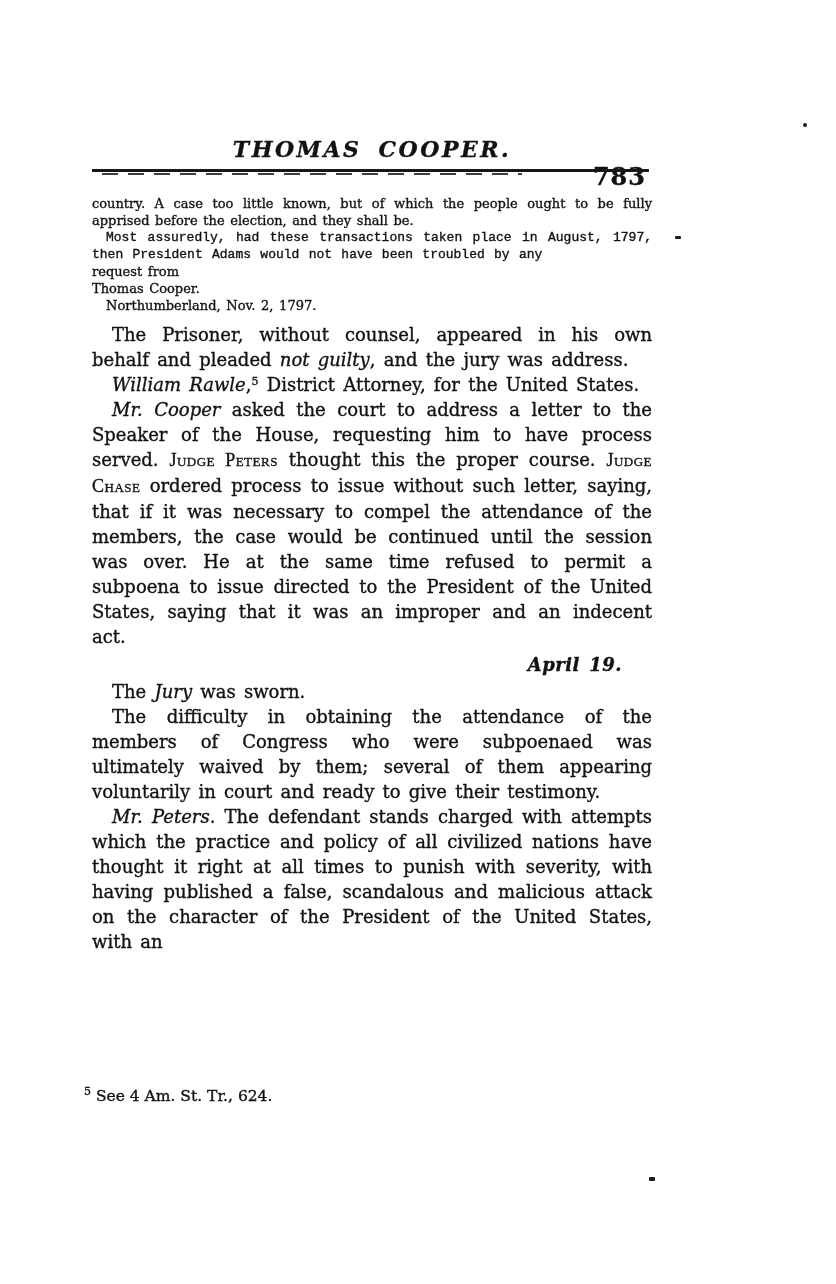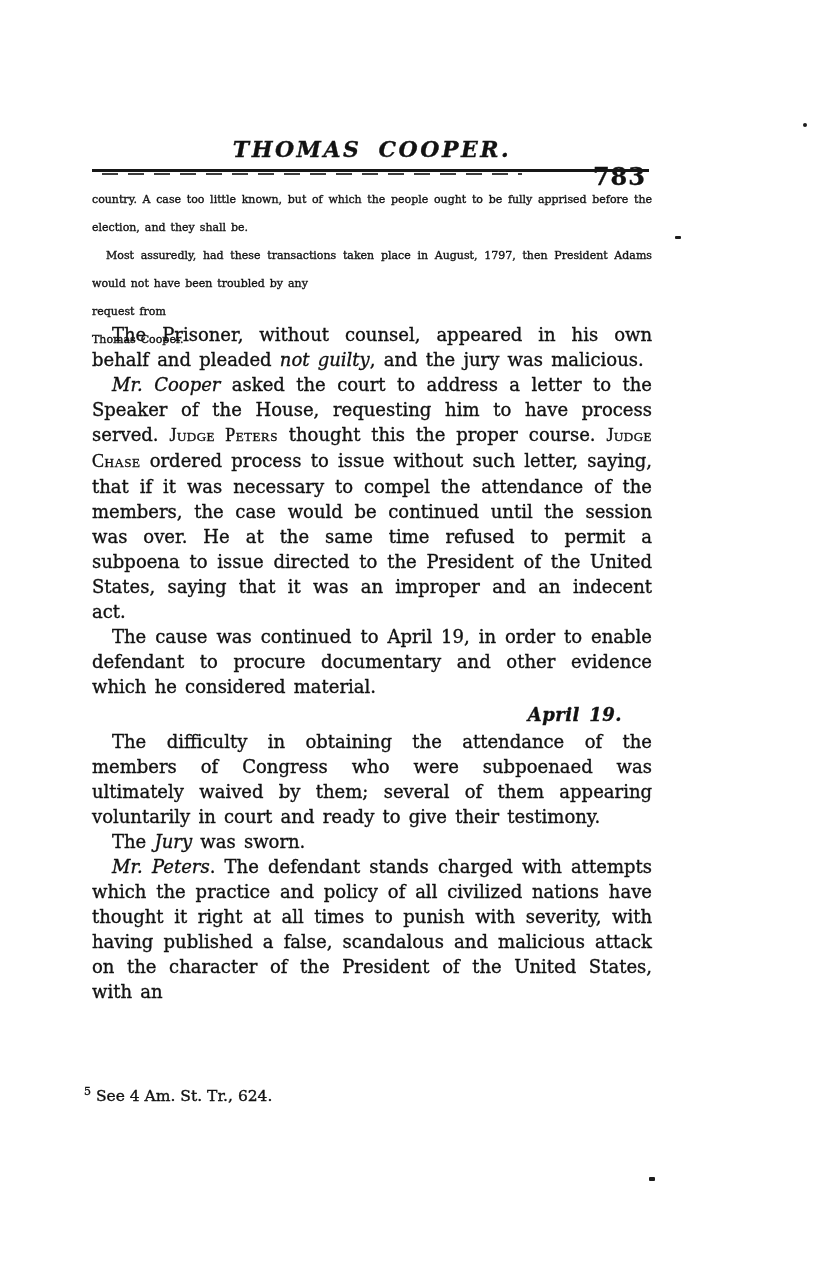--- a/index.html
+++ b/index.html
@@ -60,30 +60,30 @@
     left: 102px;
     width: 420px;
     height: 2px;
     background: repeating-linear-gradient(90deg, #1c1c1c 0 16px, transparent 16px 26px);
     opacity: 0.85;
   }
 
   
   .letter-block {
     position: absolute;
-    top: 186px;
+    top: 195px;
     left: 92px;
     width: 560px;
-    font-size: 11px;
-    line-height: 28px;
+    font-size: 13px;
+    line-height: 17px;
     text-align: justify;
     word-spacing: 1.5px;
   }
   .letter-block p { margin: 0; }
-  .letter-p2 { text-indent: 14px; }
+  .letter-p2 { text-indent: 14px; font-family: Liberation Mono, monospace; }
   .letter-sigline {
     display: flex;
     justify-content: space-between;
     text-align: left;
     flex-direction: column;
   }
   .letter-dateline { text-indent: 14px; text-align: left; }
 
   
   .body-text {
@@ -146,29 +146,30 @@
 <div class="head-rule"></div>
 <div class="head-rule-noise"></div>
 
 <div class="letter-block inked">
   <p>country.  A case too little known, but of which the people ought to be fully apprised before the election, and they shall be.</p>
   <p class="letter-p2">Most assuredly, had these transactions taken place in August, 1797, then President Adams would not have been troubled by any</p>
   <div class="letter-sigline">
     <span>request from</span>
     <span>Thomas Cooper.</span>
   </div>
+  <div class="letter-dateline">Northumberland, Nov. 2, 1797.</div>
 </div>
 
 <div class="body-text inked">
-    <p class="para"><span>The Prisoner, without counsel, appeared in his own behalf and pleaded </span><span class="i">not guilty</span><span>, and the jury was malicious.</span></p>
+    <p class="para"><span>The Prisoner, without counsel, appeared in his own behalf and pleaded </span><span class="i">not guilty</span><span>, and the jury was address.</span></p>
+    <p class="para"><span class="i">William Rawle</span><span>,</span><sup class="supn">5</sup><span> District Attorney, for the United States.</span></p>
     <p class="para"><span class="i">Mr. Cooper</span><span> asked the court to address a letter to the Speaker of the House, requesting him to have process served. </span><span class="sc">Judge Peters</span><span> thought this the proper course. </span><span class="sc">Judge Chase</span><span> ordered process to issue without such letter, saying, that if it was necessary to compel the attendance of the members, the case would be continued until the session was over. He at the same time refused to permit a subpoena to issue directed to the President of the United States, saying that it was an improper and an indecent act.</span></p>
-    <p class="para"><span>The cause was continued to April 19, in order to enable defendant to procure documentary and other evidence which he considered material.</span></p>
     <div class="date-heading">April 19.</div>
+    <p class="para"><span>The </span><span class="i">Jury</span><span> was sworn.</span></p>
     <p class="para"><span>The difficulty in obtaining the attendance of the members of Congress who were subpoenaed was ultimately waived by them; several of them appearing voluntarily in court and ready to give their testimony.</span></p>
-    <p class="para"><span>The </span><span class="i">Jury</span><span> was sworn.</span></p>
     <p class="para"><span class="i">Mr. Peters</span><span>. The defendant stands charged with attempts which the practice and policy of all civilized nations have thought it right at all times to punish with severity, with having published a false, scandalous and malicious attack on the character of the President of the United States, with an</span></p>
   </div>
 
 <div class="footnote inked">
   <sup class="supn">5</sup><span> See 4 Am. St. Tr., 624.</span>
 </div>
 
 <div class="speck speck-1"></div>
 <div class="speck speck-2"></div>
 <div class="speck speck-3"></div>

